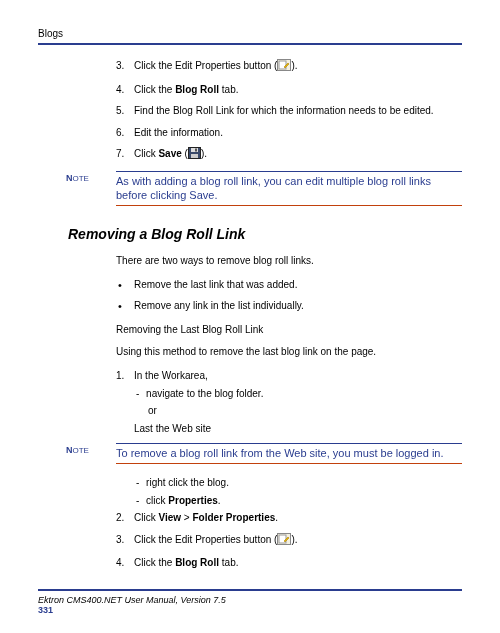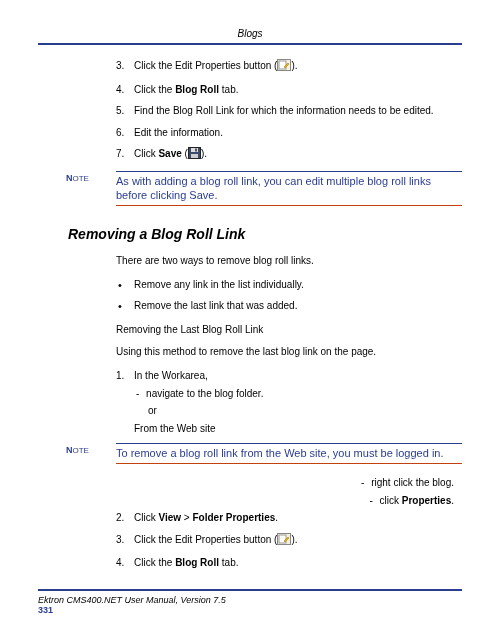--- a/index.html
+++ b/index.html
@@ -7,22 +7,21 @@
     width: 500px;
     height: 633px;
     background: #fff;
     font-family: Arial, Helvetica, sans-serif;
     font-size: 10px;
     color: #000;
     padding: 28px 38px 18px 38px;
     position: relative;
   }
   .header {
-    text-align: center;
-    font-style: italic;
+    text-align: left;
     font-size: 10px;
     margin-bottom: 4px;
   }
   .header-rule {
     height: 2px;
     background: #2a3d8f;
     margin-bottom: 14px;
   }
   .content {
     padding-left: 78px;
@@ -156,44 +155,44 @@
 <div class="note-row">
   <div class="note-label"><span>N</span><span class="ote">OTE</span></div>
   <div class="note-text">As with adding a blog roll link, you can edit multiple blog roll links before clicking Save.</div>
 </div>
 
 <h2 class="section">Removing a Blog Roll Link</h2>
 
 <div class="content">
   <div class="para">There are two ways to remove blog roll links.</div>
   <ul class="bullets" id="bullets">
+      <li>Remove the last link that was added.</li>
       <li>Remove any link in the list individually.</li>
-      <li>Remove the last link that was added.</li>
     </ul>
   <div class="subhead">Removing the Last Blog Roll Link</div>
   <div class="para">Using this method to remove the last blog link on the page.</div>
 
   <ol class="steps">
     <li>
       <span class="num">1.</span>
       <span>In the Workarea,</span>
       <div class="substep dash">navigate to the blog folder.</div>
       <div class="substep">or</div>
-      <div class="substep" style="padding-left:0">From the Web site</div>
+      <div class="substep" style="padding-left:0">Last the Web site</div>
     </li>
   </ol>
 </div>
 
 <div class="note-row">
   <div class="note-label"><span>N</span><span class="ote">OTE</span></div>
   <div class="note-text">To remove a blog roll link from the Web site, you must be logged in.</div>
 </div>
 
 <div class="content">
-  <div id="rest-subs" style="padding-left:18px;text-align:right;">
+  <div id="rest-subs" style="padding-left:18px;">
       <div class="substep dash">right click the blog.</div>
       <div class="substep dash">click <b>Properties</b>.</div>
     </div>
   <ol class="steps" id="steps-bottom-rest">
       <li><span class="num">2.</span><span>Click <b>View</b> &gt; <b>Folder Properties</b>.</span></li>
       <li><span class="num">3.</span><span>Click the Edit Properties button (<span class="icon-box"><svg width="14" height="12" viewBox="0 0 14 12">
               <rect x="0.5" y="0.5" width="13" height="11" fill="#f4f0e0" stroke="#888"></rect>
               <rect x="2" y="2" width="7" height="8" fill="#fff" stroke="#999"></rect>
               <path d="M7 8 L11 4 L12 5 L8 9 Z" fill="#e6b800" stroke="#a07000" stroke-width="0.5"></path>
             </svg></span>).</span></li>

